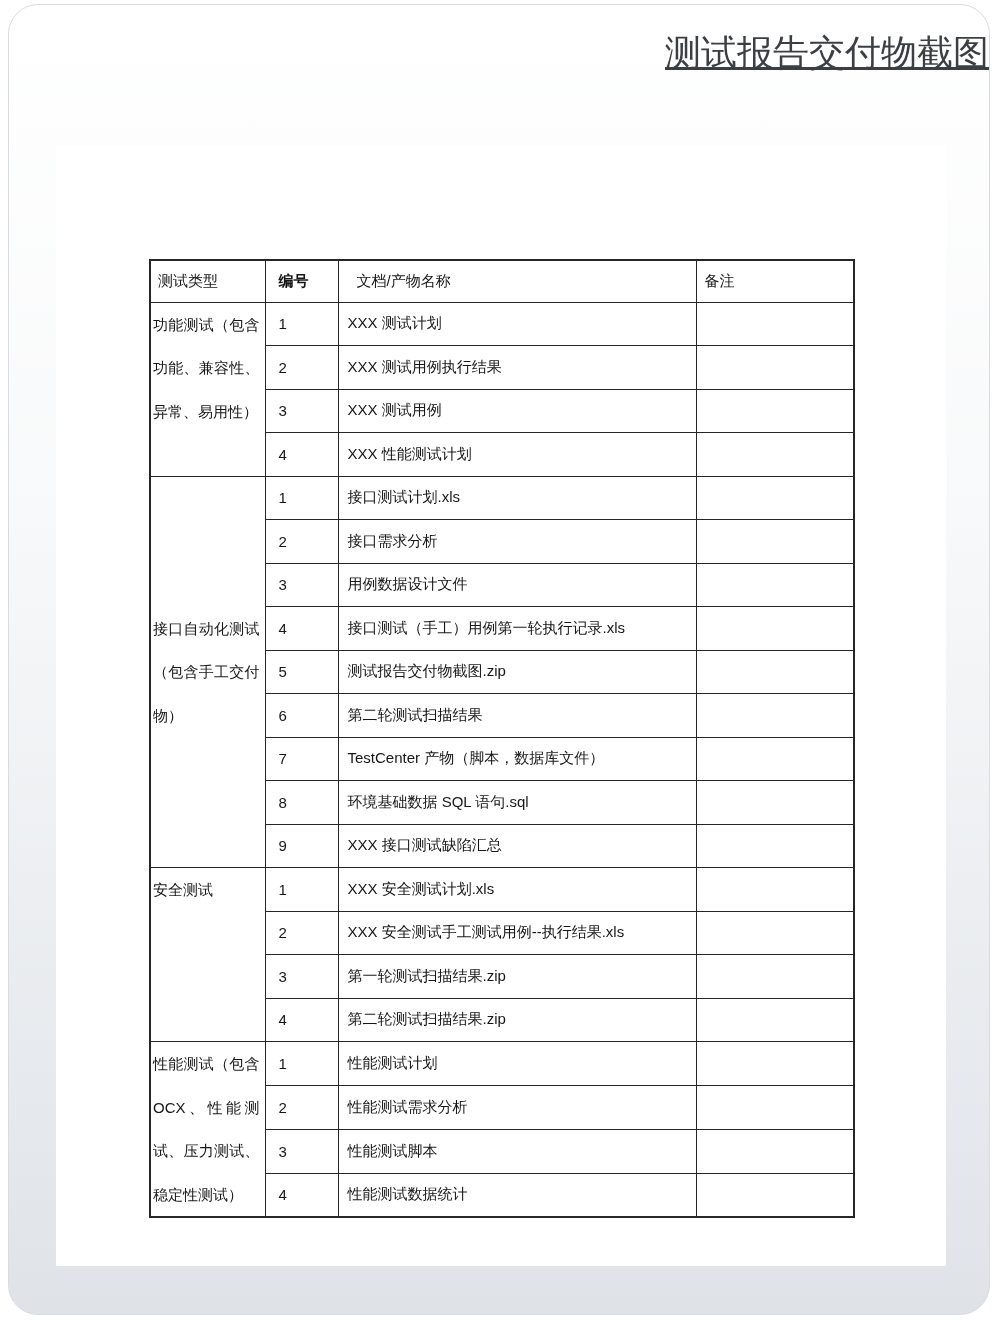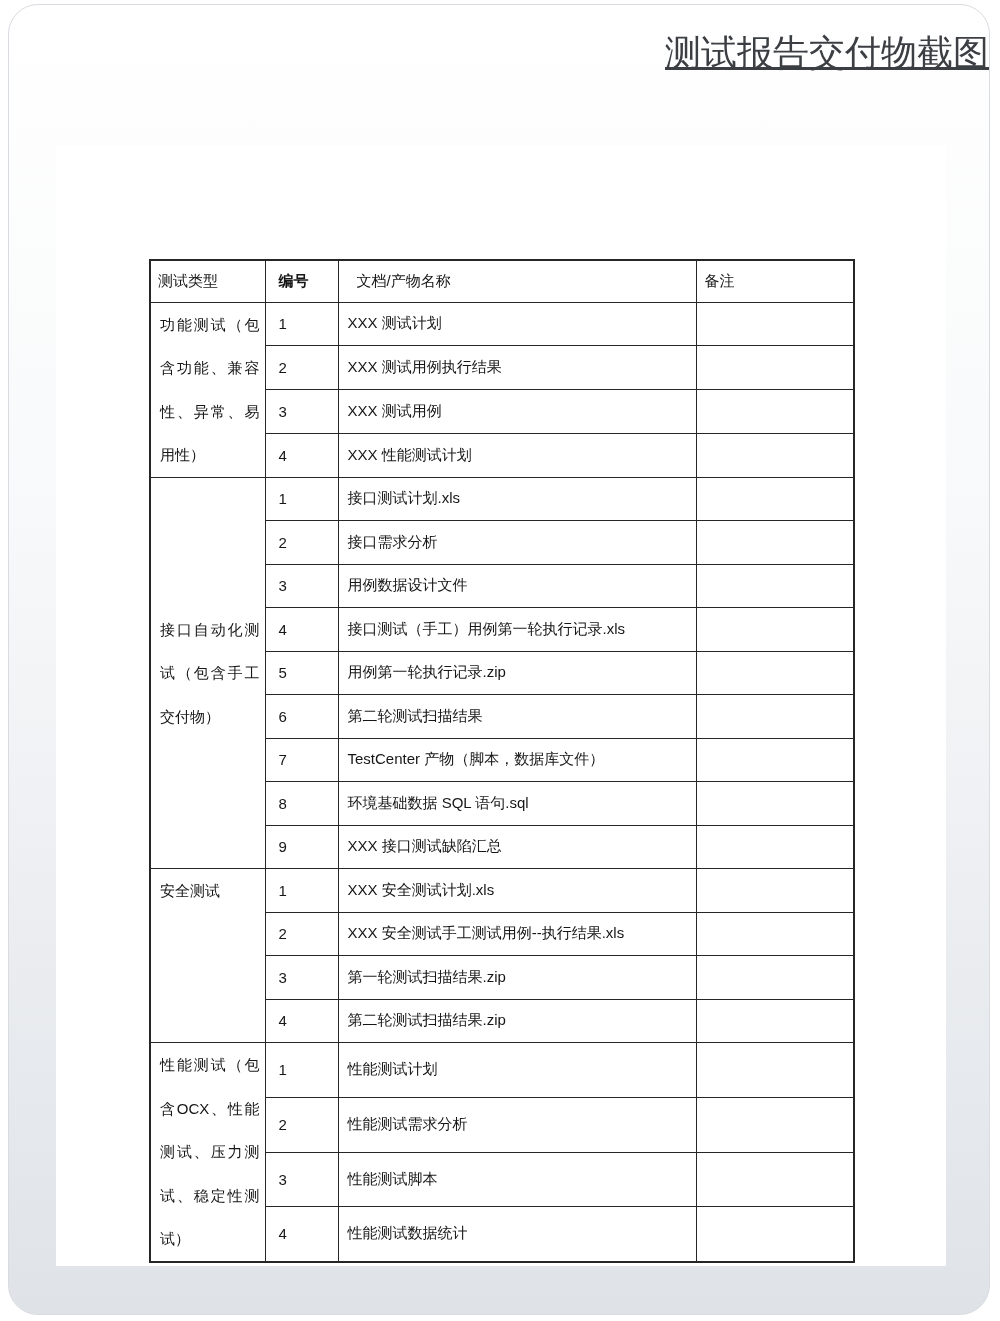--- a/index.html
+++ b/index.html
@@ -49,21 +49,21 @@
     font-weight:normal;text-align:left;vertical-align:middle;
     box-sizing:border-box;
   }
   .deliverables thead tr{height:42px;}
   .deliverables tbody tr{height:43.5px;}
   .deliverables th:nth-child(1){padding-left:7px;}
   .deliverables th:nth-child(2){padding-left:13px;font-weight:bold;}
   .deliverables th:nth-child(3){padding-left:18px;}
   .deliverables th:nth-child(4){padding-left:8px;}
   td.type-cell{
-    vertical-align:top;padding:0 5px 0 9px;
+    vertical-align:top;padding:0 5px 0 2px;
     line-height:43.5px;text-align:justify;
   }
   td.type-cell.group-1{vertical-align:middle;}
   td.no-cell{padding-left:13px;}
   td.name-cell{padding-left:9px;}
   td.remark-cell{padding-left:8px;}
 </style>
 </head>
 <body>
 
@@ -125,21 +125,21 @@
             <td class="name-cell">用例数据设计文件</td>
             <td class="remark-cell"></td>
           </tr>
           <tr>
             <td class="no-cell">4</td>
             <td class="name-cell">接口测试（手工）用例第一轮执行记录.xls</td>
             <td class="remark-cell"></td>
           </tr>
           <tr>
             <td class="no-cell">5</td>
-            <td class="name-cell">用例第一轮执行记录.zip</td>
+            <td class="name-cell">测试报告交付物截图.zip</td>
             <td class="remark-cell"></td>
           </tr>
           <tr>
             <td class="no-cell">6</td>
             <td class="name-cell">第二轮测试扫描结果</td>
             <td class="remark-cell"></td>
           </tr>
           <tr>
             <td class="no-cell">7</td>
             <td class="name-cell">TestCenter 产物（脚本，数据库文件）</td>

